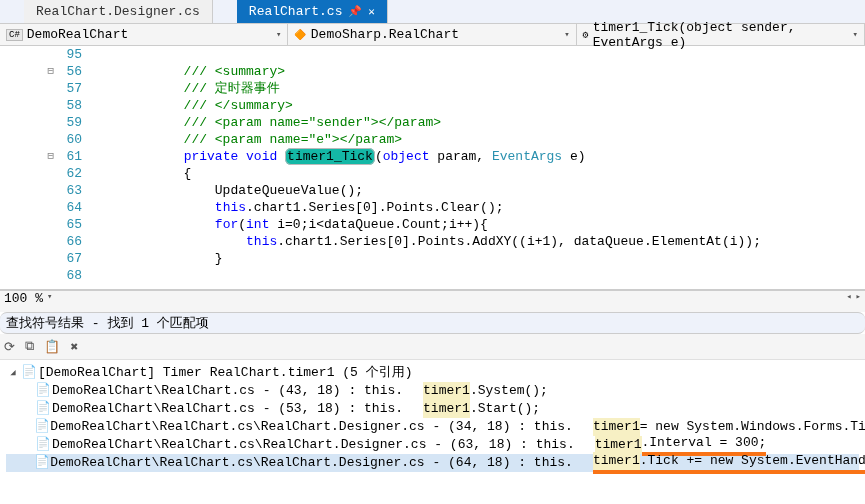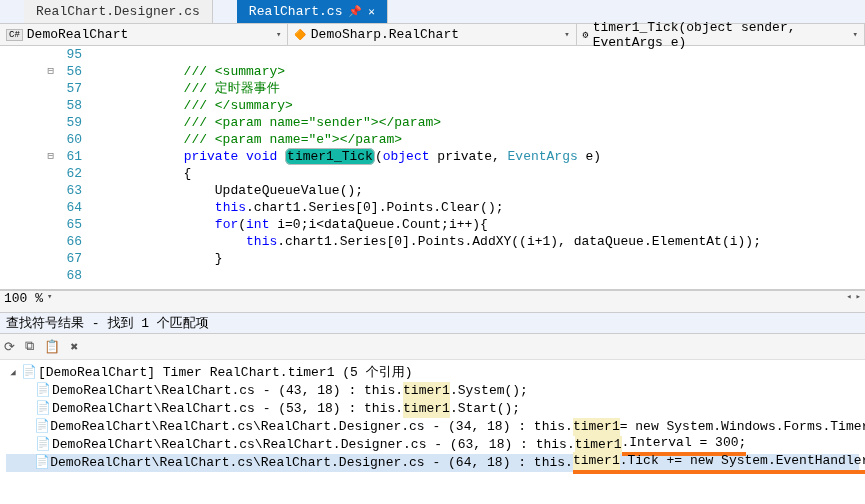--- a/index.html
+++ b/index.html
@@ -20,29 +20,29 @@
   .outline-col .ln { height:17px; line-height:17px; font-size:11px; }
   .code { flex:1; padding-left:4px; }
   .code .line { height:17px; line-height:17px; white-space:pre; }
   .cm { color:#008000; }
   .kw { color:#0000ff; }
   .ty { color:#2b91af; }
   .hl { background:#14b8a6; border:1px solid #bbb; border-radius:6px; padding:0 1px; }
   .zoom-row { height:22px; background:#f5f5f5; border-top:1px solid #ccc; display:flex; align-items:flex-start; padding:0 4px; font-family:"Segoe UI",sans-serif; font-size:12px; gap:4px; }
   .spacer { flex:1; }
   .arrow { color:#555; font-size:9px; }
-  .panel-title { height:22px; background:#eef2fa; border-top:1px solid #ccc; border-bottom:1px solid #ccc; display:flex; align-items:center; padding:0 6px; font-family:"Segoe UI",sans-serif; font-size:12px; gap:6px; }
+  .panel-title { height:22px; background:#eef2fa; border-top:1px solid #ccc; border-bottom:1px solid #ccc; display:flex; align-items:center; padding:0 6px; font-family:"Segoe UI",sans-serif; font-size:12px; gap:6px;border-radius:7px; }
   .panel-tools { height:26px; background:#f5f5f5; display:flex; align-items:center; padding:0 4px; gap:10px; border-bottom:1px solid #e0e0e0; }
   .panel-tools span { font-size:13px; color:#555; }
   .results { padding:4px 6px; font-family:"Segoe UI",sans-serif; font-size:12.5px; }
   .results .row { display:flex; align-items:center; height:18px; line-height:18px; white-space:nowrap; }
   .tri { width:14px; text-align:center; color:#555; font-size:9px; }
   .ficon { width:18px; text-align:center; color:#555; }
   .results .sel { background:#d5e5f5; }
-  .uhl { background:#f7f0c4; }
+  .uhl { background:#f7f0c4;margin-left:20px; }
   .red-under { border-bottom:4px solid #f97316; }
 </style>
 </head>
 <body>
 
 <div class="tabs-row">
   <div class="tab">
     <span>RealChart.Designer.cs</span>
   </div>
   <div class="tab active">
@@ -103,21 +103,21 @@
     <div class="ln">67</div>
     <div class="ln">68</div>
   </div>
   <div class="code">
     <div class="line"></div>
     <div class="line cm">            /// &lt;summary&gt;</div>
     <div class="line cm">            /// 定时器事件</div>
     <div class="line cm">            /// &lt;/summary&gt;</div>
     <div class="line"><span class="cm">            /// &lt;param name=</span><span class="cm">"sender"</span><span class="cm">&gt;&lt;/param&gt;</span></div>
     <div class="line"><span class="cm">            /// &lt;param name=</span><span class="cm">"e"</span><span class="cm">&gt;&lt;/param&gt;</span></div>
-    <div class="line">            <span class="kw">private</span> <span class="kw">void</span> <span class="hl">timer1_Tick</span><span>(</span><span class="kw">object</span><span> private, </span><span class="ty">EventArgs</span><span> e)</span></div>
+    <div class="line">            <span class="kw">private</span> <span class="kw">void</span> <span class="hl">timer1_Tick</span><span>(</span><span class="kw">object</span><span> param, </span><span class="ty">EventArgs</span><span> e)</span></div>
     <div class="line">            {</div>
     <div class="line">                UpdateQueueValue();</div>
     <div class="line"><span>                </span><span class="kw">this</span><span>.chart1.Series[0].Points.Clear();</span></div>
     <div class="line"><span>                </span><span class="kw">for</span><span>(</span><span class="kw">int</span><span> i=0;i&lt;dataQueue.Count;i++){</span></div>
     <div class="line"><span>                    </span><span class="kw">this</span><span>.chart1.Series[0].Points.AddXY((i+1), dataQueue.ElementAt(i));</span></div>
     <div class="line">                }</div>
   </div>
 </div>
 
 <div class="zoom-row">

